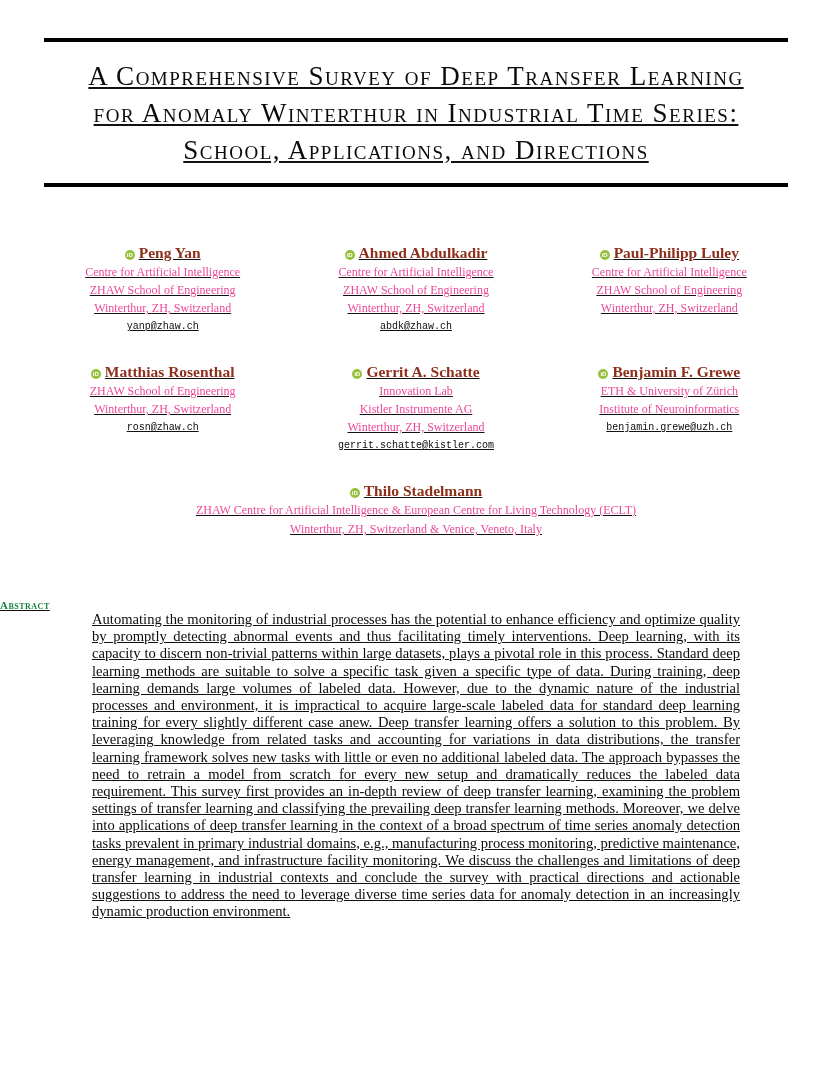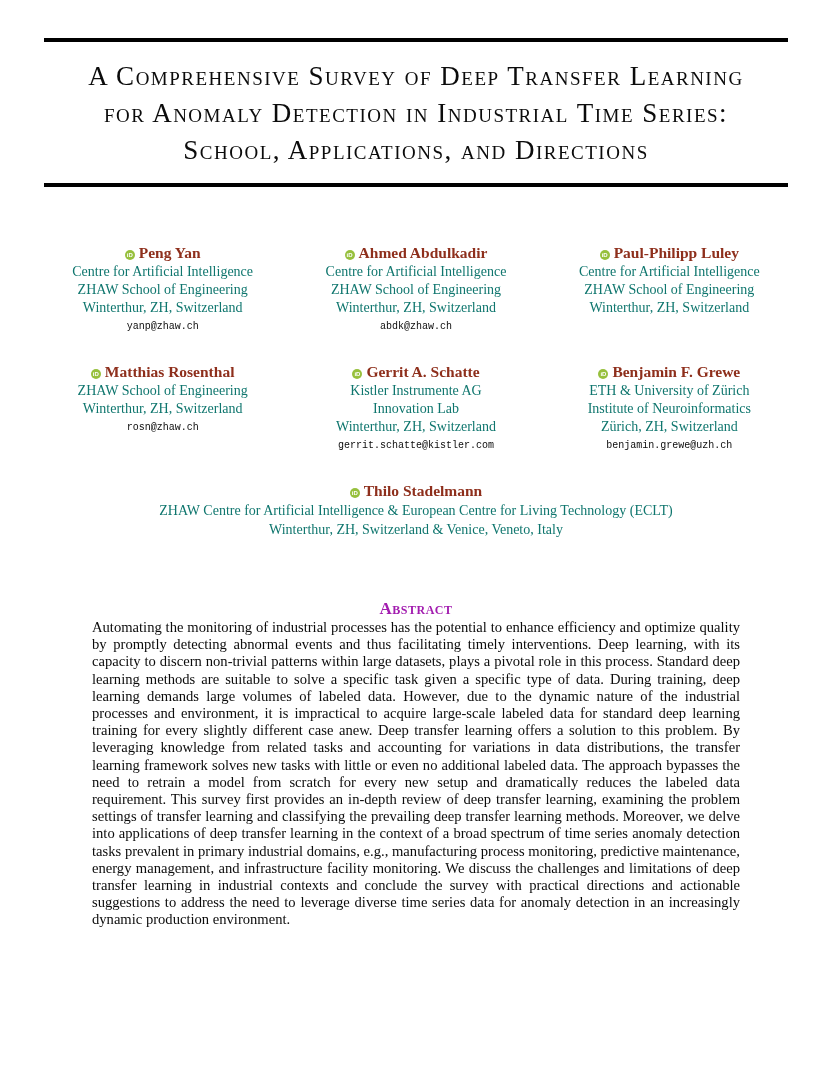--- a/index.html
+++ b/index.html
@@ -5,20 +5,21 @@
   html, body { margin: 0; padding: 0; background: #ffffff; }
   .page {
     position: relative;
     width: 832px;
     height: 1072px;
     margin: 0 auto;
     background: #ffffff;
     font-family: "Liberation Serif", serif;
     color: #111111;
     overflow: hidden;
+    text-decoration: underline;
   }
   .rule {
     height: 4px;
     background: #000000;
     margin: 0 44px;
   }
   .rule.top { margin-top: 38px; }
   .title {
     margin: 16px 30px 14px 30px;
     text-align: center;
@@ -55,64 +56,64 @@
     color: #ffffff;
     font-family: "Liberation Sans", sans-serif;
     font-size: 6px;
     line-height: 10px;
     font-weight: 700;
     text-align: center;
     vertical-align: 1px;
     margin-right: 4px;
   }
   .affil {
-    font-size: 14px;
+    font-size: 12px;
     line-height: 18px;
-    color: #0f766e;
+    color: #ec4899;
   }
   .email {
     font-family: "Liberation Mono", monospace;
     font-size: 10px;
     line-height: 19px;
     color: #0b0b0b;
   }
   .author-wide {
     text-align: center;
     margin-top: 26px;
   }
   .author-wide .affil { line-height: 19px; }
 
   .abstract-section { margin-top: 60px; }
   .abstract-heading {
-    text-align: center;
+    text-align: left;
     font-variant: small-caps;
     font-weight: 700;
-    font-size: 17px;
+    font-size: 11px;
     letter-spacing: 0.5px;
-    color: #a21caf;
+    color: #15803d;
   }
   .abstract-text {
     width: 648px;
     margin: 0 auto 0 auto;
     text-align: justify;
     font-size: 14.6px;
     line-height: 17.2px;
     color: #0b0b0b;
   }
 </style>
 </head>
 <body>
 
 <div class="page">
 
   <div class="rule top"></div>
 
   <h1 class="title">
     <span class="tline">A Comprehensive Survey of Deep Transfer Learning</span>
-    <span class="tline">for Anomaly Detection in Industrial Time Series:</span>
+    <span class="tline">for Anomaly Winterthur in Industrial Time Series:</span>
     <span class="tline">School, Applications, and Directions</span>
   </h1>
 
   <div class="rule"></div>
 
   <div class="authors-grid">
 
     <div class="author-block">
       <div class="author-name"><span class="orcid">iD</span><span>Peng Yan</span></div>
       <div class="affil">Centre for Artificial Intelligence</div>
@@ -138,31 +139,30 @@
 
     <div class="author-block">
       <div class="author-name"><span class="orcid">iD</span><span>Matthias Rosenthal</span></div>
       <div class="affil">ZHAW School of Engineering</div>
       <div class="affil">Winterthur, ZH, Switzerland</div>
       <div class="email">rosn@zhaw.ch</div>
     </div>
 
     <div class="author-block">
       <div class="author-name"><span class="orcid">iD</span><span>Gerrit A. Schatte</span></div>
+      <div class="affil">Innovation Lab</div>
       <div class="affil">Kistler Instrumente AG</div>
-      <div class="affil">Innovation Lab</div>
       <div class="affil">Winterthur, ZH, Switzerland</div>
       <div class="email">gerrit.schatte@kistler.com</div>
     </div>
 
     <div class="author-block">
       <div class="author-name"><span class="orcid">iD</span><span>Benjamin F. Grewe</span></div>
       <div class="affil">ETH &amp; University of Zürich</div>
       <div class="affil">Institute of Neuroinformatics</div>
-      <div class="affil">Zürich, ZH, Switzerland</div>
       <div class="email">benjamin.grewe@uzh.ch</div>
     </div>
 
   </div>
 
   <div class="author-wide">
     <div class="author-name"><span class="orcid">iD</span><span>Thilo Stadelmann</span></div>
     <div class="affil">ZHAW Centre for Artificial Intelligence &amp; European Centre for Living Technology (ECLT)</div>
     <div class="affil">Winterthur, ZH, Switzerland &amp; Venice, Veneto, Italy</div>
   </div>

